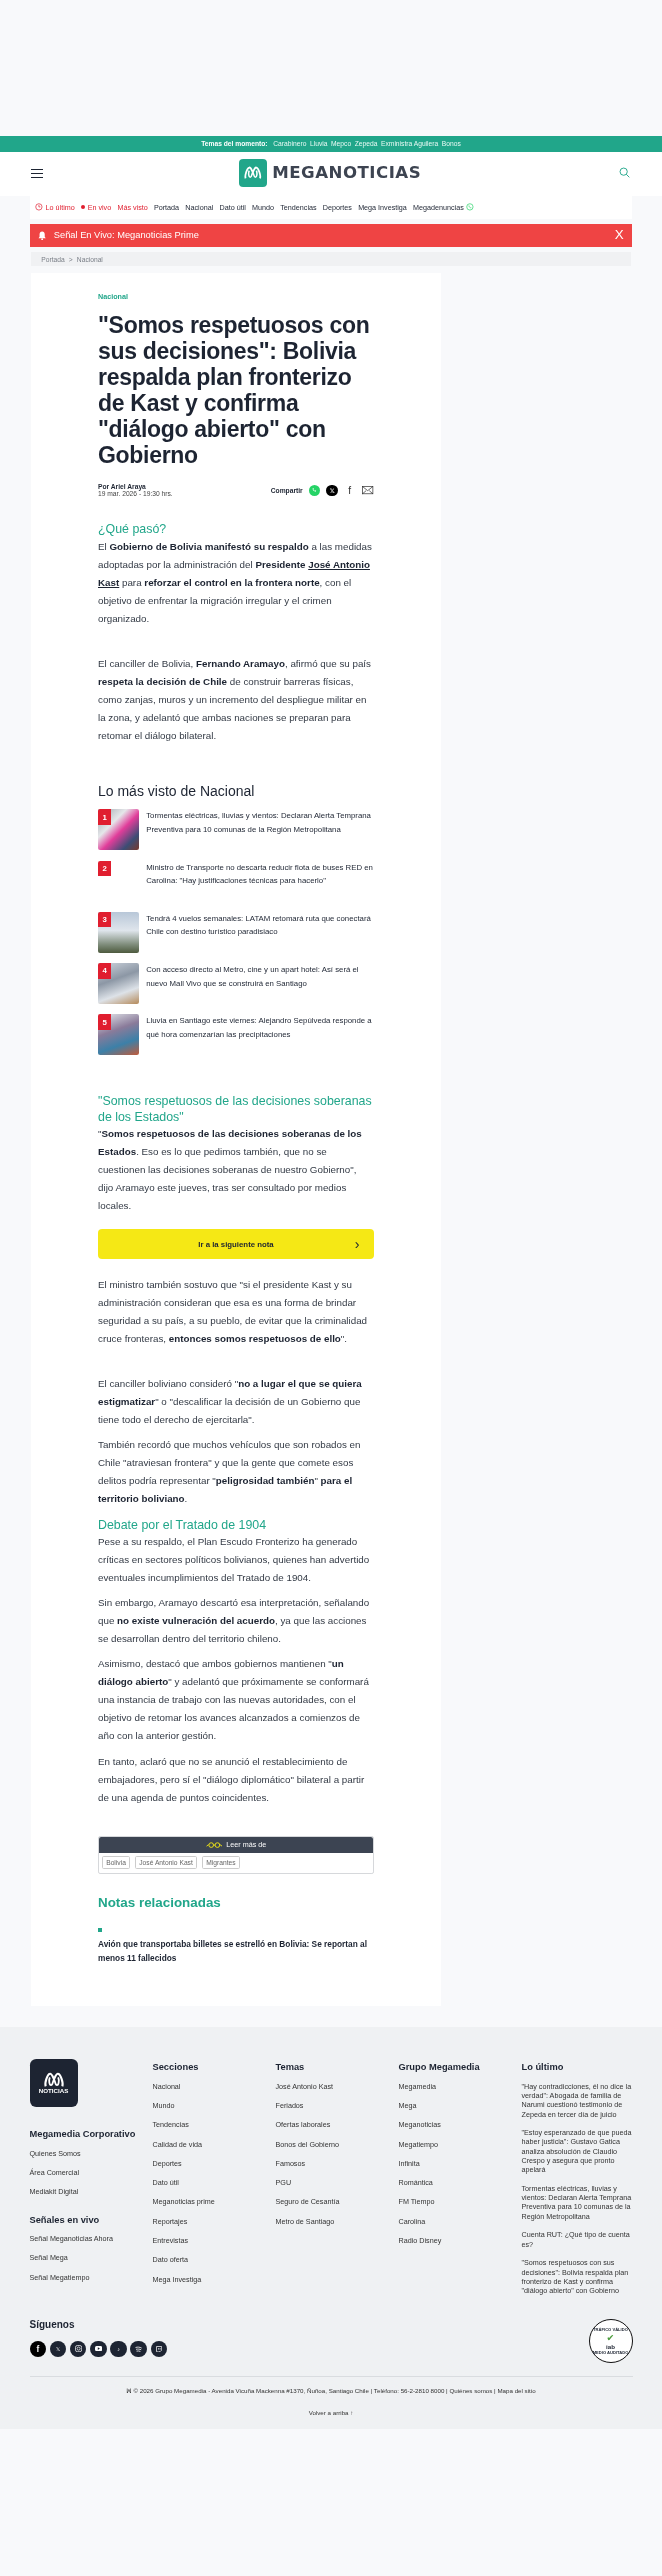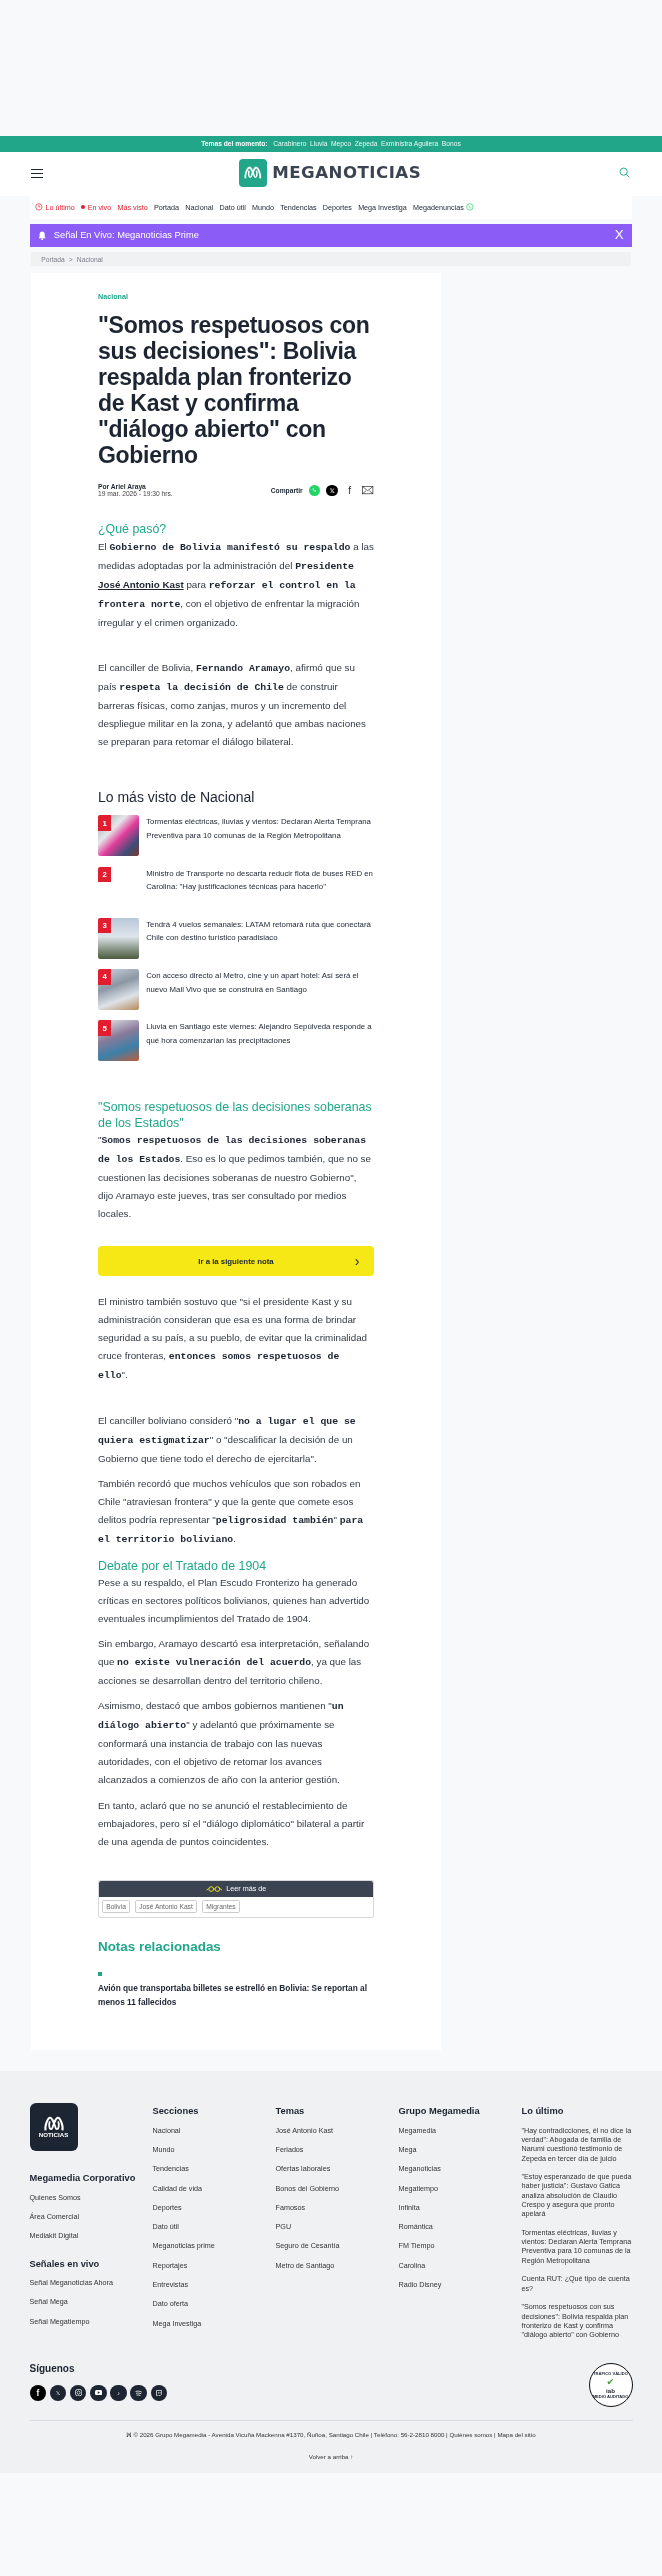--- a/index.html
+++ b/index.html
@@ -13,55 +13,55 @@
   .hamburger { width: 12.4px; display: flex; flex-direction: column; gap: 2.6px; cursor: pointer; }
   .hamburger span { display: block; height: 1px; background: #1d2432; }
   .logo { position: absolute; left: 239px; top: 7.2px; display: flex; align-items: center; gap: 5.2px; }
   .logo-box { width: 28px; height: 28px; background: #21a68a; border-radius: 4.1px; display: flex; align-items: center; justify-content: center; }
   .logo-text { font-size: 16.6px; font-weight: 900; color: #3d4451; letter-spacing: 0.5px; font-family: "DejaVu Sans", sans-serif; }
   .search-btn { width: 12.4px; height: 12.4px; cursor: pointer; }
   .nav-wrap { background: #f8f9fb; padding: 0 30px; }
   .nav { height: 23px; display: flex; align-items: center; gap: 6.2px; font-size: 7.2px; color: #1d2432; background: #fff; padding: 0 5.2px; }
   .nav .red { color: #e01e2f; display: flex; align-items: center; gap: 2.6px; }
   .nav .dot { width: 4.1px; height: 4.1px; border-radius: 50%; background: #e01e2f; display: inline-block; }
-  .live-bar { margin: 5.2px 30px 0; height: 23px; background: #8b5cf6; color: #fff; display: flex; align-items: center; padding: 0 8.3px; justify-content: space-between; font-size: 9.3px; }
+  .live-bar { margin: 5.2px 30px 0; height: 23px; background: #ef4444; color: #fff; display: flex; align-items: center; padding: 0 8.3px; justify-content: space-between; font-size: 9.3px; }
   .live-bar .left { display: flex; align-items: center; gap: 7.2px; }
   .close-x { font-size: 13.4px; font-weight: 200; cursor: pointer; line-height: 1; }
   .breadcrumb { margin: 5.2px 31px 0; height: 14.5px; background: #f0f1f3; display: flex; align-items: center; padding: 0 10.3px; font-size: 6.7px; color: #7a7f87; gap: 4.1px; }
   .page { display: flex; padding: 6.2px 31px 0; }
   .article { width: 410px; background: #fff; padding: 18px 67px 41px; }
   .kicker { color: #21a68a; font-weight: bold; font-size: 7.2px; }
   h1.title { margin-top: 11.4px; font-size: 23px; line-height: 26px; font-weight: bold; color: #1d2432; letter-spacing: -0.3px; }
   .byline-row { margin-top: 15.5px; display: flex; justify-content: space-between; align-items: center; }
   .author { font-size: 6.7px; font-weight: bold; }
   .date { font-size: 6.7px; color: #444; }
   .share { display: flex; align-items: center; gap: 6.2px; font-size: 6.7px; font-weight: bold; }
   .share .ic { width: 11.4px; height: 11.4px; border-radius: 50%; display: flex; align-items: center; justify-content: center; cursor: pointer; }
   .wa { background: #25d366; }
   .xx { background: #000; color: #fff; font-size: 6.2px; font-weight: bold; }
   .fb { color: #333; font-size: 10.3px; font-weight: normal; }
   .mail { width: 12.4px !important; border-radius: 0 !important; }
   h2.sub { color: #21a68a; font-size: 12.4px; font-weight: normal; line-height: 15.5px; margin-top: 25px; }
   p.body { font-size: 9.8px; line-height: 18px; color: #333a45; margin-top: 3.1px; }
-  p.body b { color: #1d2432; font-family: Liberation Mono, monospace; }
+  p.body b { color: #1d2432; }
   p.body u { text-decoration: underline; font-weight: bold; color: #1d2432; }
   .gap-lg { margin-top: 27px !important; }
   .gap-md { margin-top: 7.2px !important; }
   .most-viewed { margin-top: 38px; }
   .most-viewed h3 { font-size: 14px; font-weight: normal; color: #1d2432; }
   .mv-item { display: flex; gap: 7.2px; margin-top: 10.3px; cursor: pointer; }
   .mv-thumb { width: 41px; height: 41px; border-radius: 2.1px; position: relative; flex-shrink: 0; overflow: hidden; }
   .mv-rank { position: absolute; top: 0; left: 0; width: 13.4px; height: 15.5px; background: #e01e2f; color: #fff; font-weight: bold; font-size: 7.8px; display: flex; align-items: center; justify-content: center; }
   .mv-title { font-size: 7.8px; line-height: 13.4px; color: #1d2432; }
   .t1 { background: linear-gradient(135deg, #9aa1a8 0%, #e5e7ea 35%, #e13d9a 55%, #3b4d75 80%, #7a3a2c 100%); }
   .t2 { background: transparent; }
   .t3 { background: linear-gradient(180deg, #b8c7d8 0%, #dfe5ec 45%, #7d8b79 80%, #4d5a3e 100%); }
   .t4 { background: linear-gradient(160deg, #cfd6df 0%, #8c97a5 40%, #dde2e8 70%, #b58a5a 100%); }
   .t5 { background: linear-gradient(160deg, #e8ecef 0%, #8a7b9a 40%, #3c80a8 70%, #c15b3a 100%); }
-  .next-btn { margin-top: 23px; height: 30px; background: #f5e815; border-radius: 4.1px; display: flex; align-items: center; justify-content: center; position: relative; font-weight: bold; font-size: 7.8px; cursor: pointer; }
+  .next-btn { margin-top: 14px; height: 30px; background: #f5e815; border-radius: 4.1px; display: flex; align-items: center; justify-content: center; position: relative; font-weight: bold; font-size: 7.8px; cursor: pointer; }
   .next-btn .chev { position: absolute; right: 14.5px; font-size: 14.5px; font-weight: normal; }
   .read-more { margin-top: 29px; border: 0.5px solid #d6d8db; border-radius: 2.1px; }
   .read-more .hd { background: #3c4452; color: #fff; height: 16.6px; display: flex; align-items: center; justify-content: center; gap: 4.1px; font-size: 7.2px; border-radius: 2.1px 2.1px 0 0; }
   .read-more .tags { display: flex; gap: 5.2px; padding: 3.1px; }
   .tag { border: 0.5px solid #ccc; border-radius: 1.6px; padding: 2.1px 3.1px; font-size: 6.7px; color: #666; cursor: pointer; }
   .related h3 { margin-top: 21px; color: #21a68a; font-size: 13.4px; font-weight: bold; }
   .rel-item { margin-top: 14.5px; display: flex; gap: 6.2px; cursor: pointer; flex-direction: column; }
   .rel-item .sq { width: 4.1px; height: 4.1px; background: #21a68a; margin-top: 4.1px; flex-shrink: 0; }
   .rel-item span { font-size: 8.3px; line-height: 13.4px; font-weight: bold; color: #1d2432; }
   .footer { margin-top: 21px; background: #eff1f3; padding: 32px 29.5px 12.4px; }

